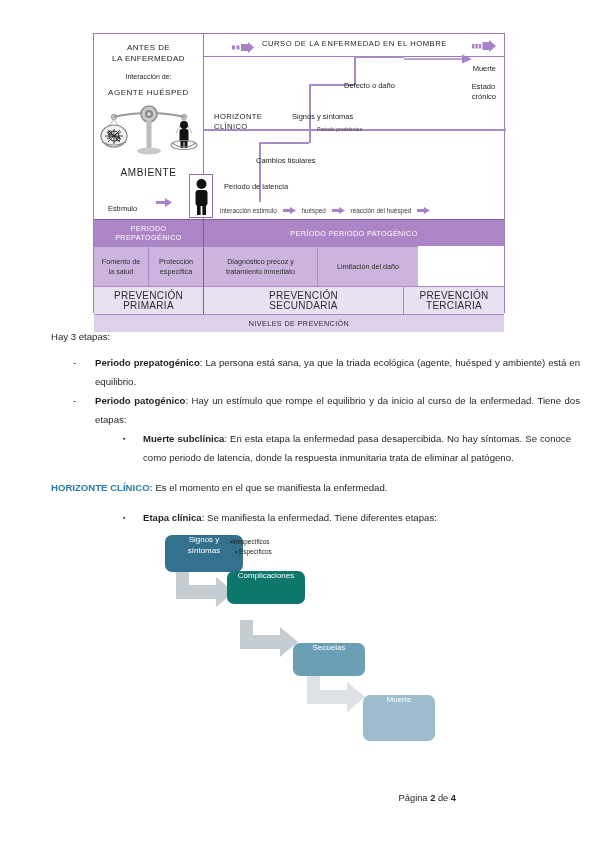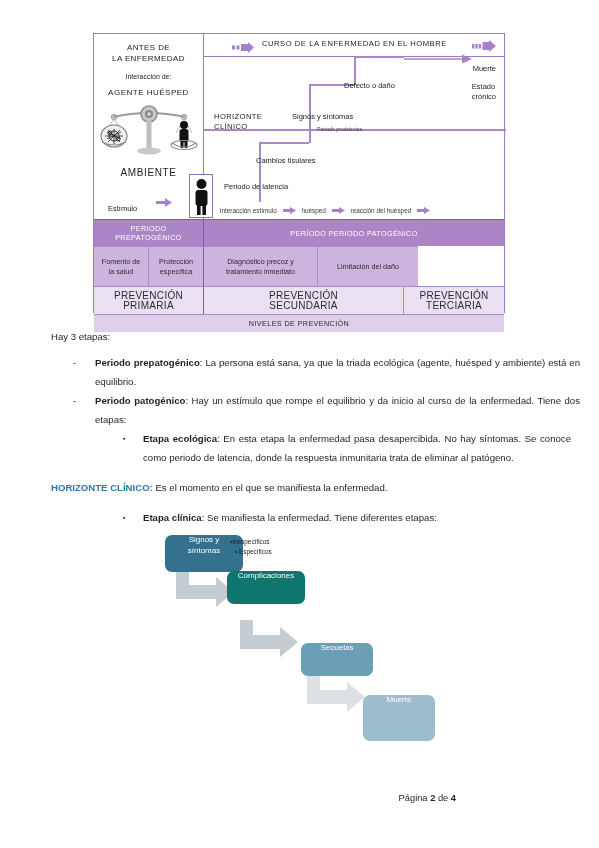--- a/index.html
+++ b/index.html
@@ -117,21 +117,21 @@
 
   
   .flow{position:absolute;left:150px;top:530px;width:330px;height:225px;}
   .fbox{
     position:absolute;border-radius:7px;color:#ffffff;
     display:flex;align-items:flex-start;justify-content:center;text-align:center;
     font-size:8px;line-height:10.5px;
   }
   .fb1{left:15px;top:5px;width:78px;height:37px;background:#33718f;}
   .fb2{left:77px;top:41px;width:78px;height:33px;background:#0f766e;}
-  .fb3{left:143px;top:113px;width:72px;height:33px;background:#6b9fb5;margin-left:8px;}
+  .fb3{left:143px;top:113px;width:72px;height:33px;background:#6b9fb5;}
   .fb4{left:213px;top:165px;width:72px;height:46px;background:#9dbccd;}
   .bullets{position:absolute;left:80px;top:7px;font-size:6.4px;line-height:10px;color:#1c1c1c;}
   .bullets div:nth-child(2){padding-left:5px;}
   .farrow{position:absolute;}
 
   
   .footer{
     position:absolute;right:36px;top:793px;font-size:9.3px;color:#231f20;
   }
 </style>
@@ -345,21 +345,21 @@
       <span class="b">Periodo prepatogénico</span><span>: La persona está sana, ya que la triada ecológica (agente, huésped y ambiente) está en equilibrio.</span>
     </div>
 
     <div class="lvl1 just" style="width:485px;">
       <span class="dash">-</span>
       <span class="b">Periodo patogénico</span><span>: Hay un estímulo que rompe el equilibrio y da inicio al curso de la enfermedad. Tiene dos etapas:</span>
     </div>
 
     <div class="lvl2 just" style="width:428px;">
       <span class="sq">▪</span>
-      <span class="b">Etapa ecológica</span><span>: En esta etapa la enfermedad pasa desapercibida. No hay síntomas. Se conoce como periodo de latencia, donde la respuesta inmunitaria trata de eliminar al patógeno.</span>
+      <span class="b">Muerte subclínica</span><span>: En esta etapa la enfermedad pasa desapercibida. No hay síntomas. Se conoce como periodo de latencia, donde la respuesta inmunitaria trata de eliminar al patógeno.</span>
     </div>
 
     <div class="hc-line">
       <span class="hc">HORIZONTE CLÍNICO:</span><span> Es el momento en el que se manifiesta la enfermedad.</span>
     </div>
 
     <div class="lvl2" style="width:428px;">
       <span class="sq">▪</span>
       <span class="b">Etapa clínica</span><span>: Se manifiesta la enfermedad. Tiene diferentes etapas:</span>
     </div>

